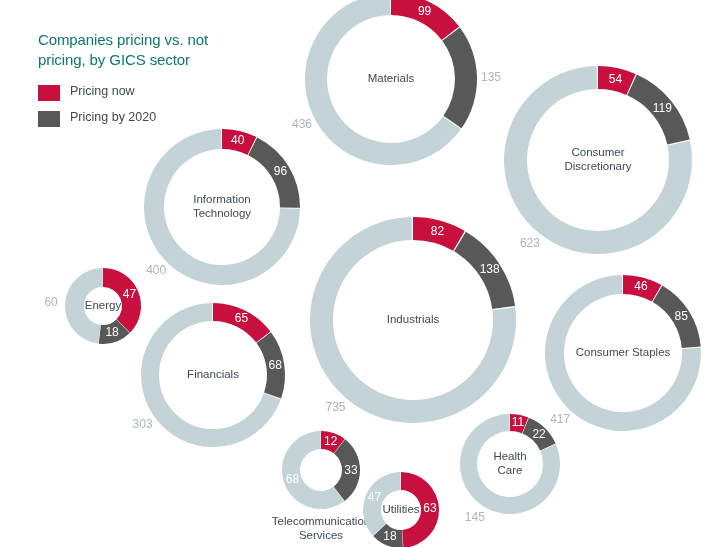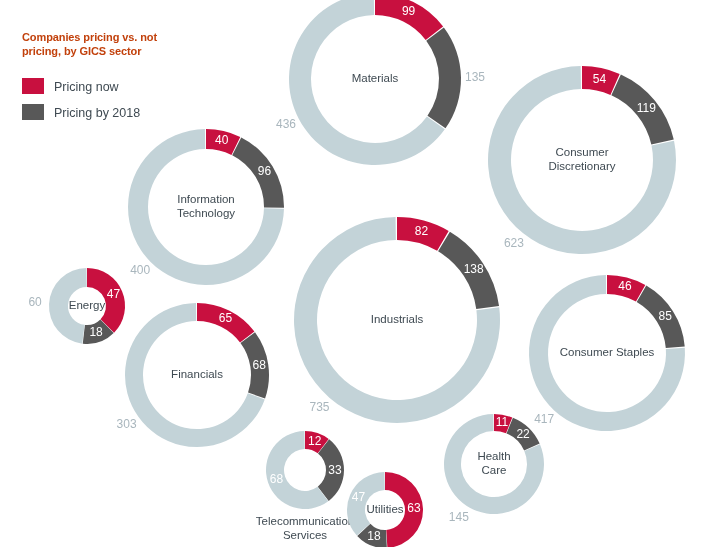--- a/index.html
+++ b/index.html
@@ -2,29 +2,29 @@
 <html><head>
 <meta charset="utf-8">
 <style>
   html,body{margin:0;padding:0;}
   body{
     width:711px;height:547px;position:relative;overflow:hidden;
     background:#ffffff;
     font-family:"Liberation Sans","DejaVu Sans",sans-serif;
     -webkit-font-smoothing:antialiased;
   }
-  #chart-root{position:absolute;inset:0;}
+  #chart-root{position:absolute;inset:0;margin-left:16px;}
   #donut-svg{position:absolute;left:0;top:0;width:711px;height:547px;}
 
   .legend-block{position:absolute;left:22px;top:30px;width:240px;}
   .chart-title{
-    font-size:11px;font-weight:bold;color:#c2410c;
+    font-size:15px;font-weight:normal;color:#0f766e;
     line-height:1.30;letter-spacing:-0.1px;margin:0 0 16px 0;
   }
-  .legend-row{display:flex;align-items:flex-end;height:19px;margin-bottom:7px;}
+  .legend-row{display:flex;align-items:flex-start;height:19px;margin-bottom:7px;}
   .legend-swatch{width:22px;height:16px;flex:none;margin-right:10px;}
   .legend-label{font-size:12.5px;color:#3f4a52;line-height:1;}
 
   .seg-label{
     font-size:12px;
     font-family:"Liberation Sans","DejaVu Sans",sans-serif;
     dominant-baseline:middle;text-anchor:middle;
   }
   .seg-label.on-dark{fill:#ffffff;}
   .seg-label.outside{fill:#a9b6bd;}
@@ -168,18 +168,18 @@
 
   <div class="legend-block">
     <div class="chart-title" id="chart-title">Companies pricing vs. not<br>pricing, by GICS sector</div>
     <div id="legend-rows">
         <div class="legend-row">
           <span class="legend-swatch" style="background: rgb(200, 16, 63);"></span>
           <span class="legend-label">Pricing now</span>
         </div>
         <div class="legend-row">
           <span class="legend-swatch" style="background: rgb(88, 88, 88);"></span>
-          <span class="legend-label">Pricing by 2018</span>
+          <span class="legend-label">Pricing by 2020</span>
         </div>
       </div>
   </div>
 
 </div>
 
 </body></html>

